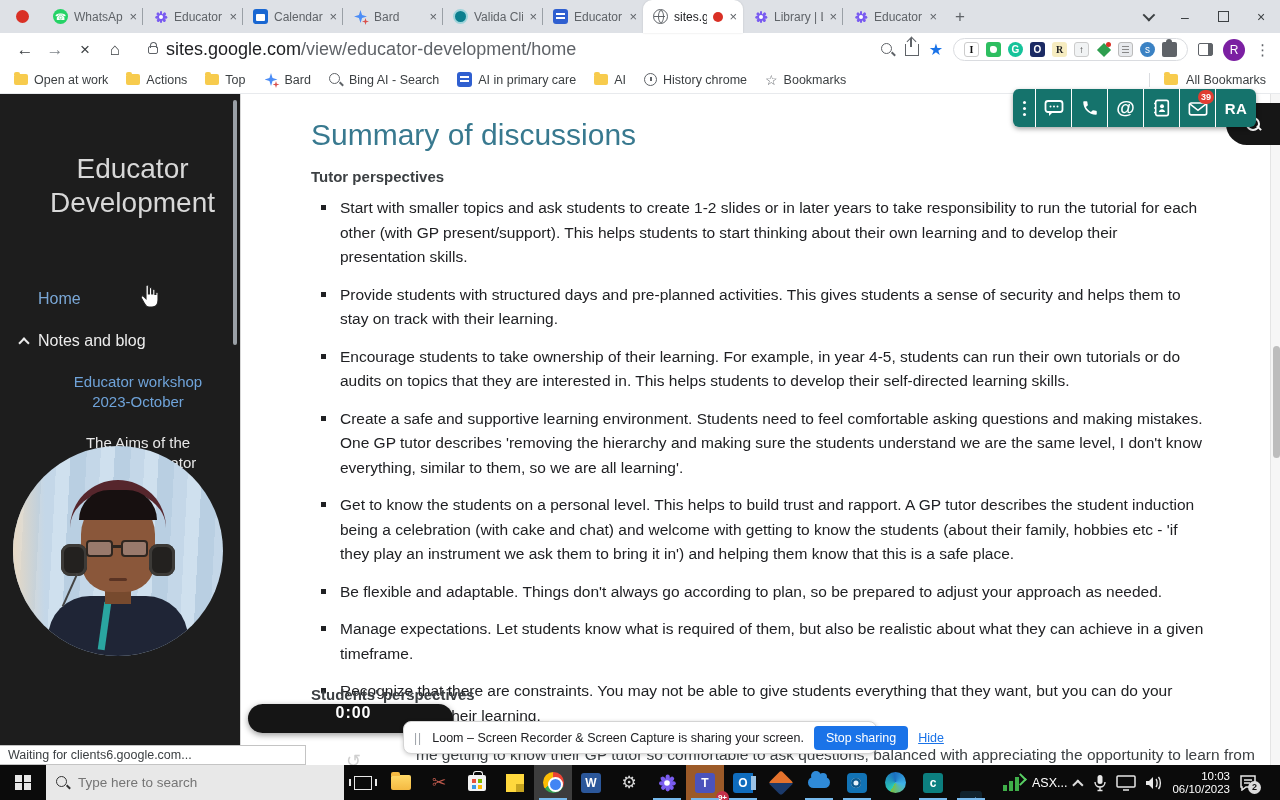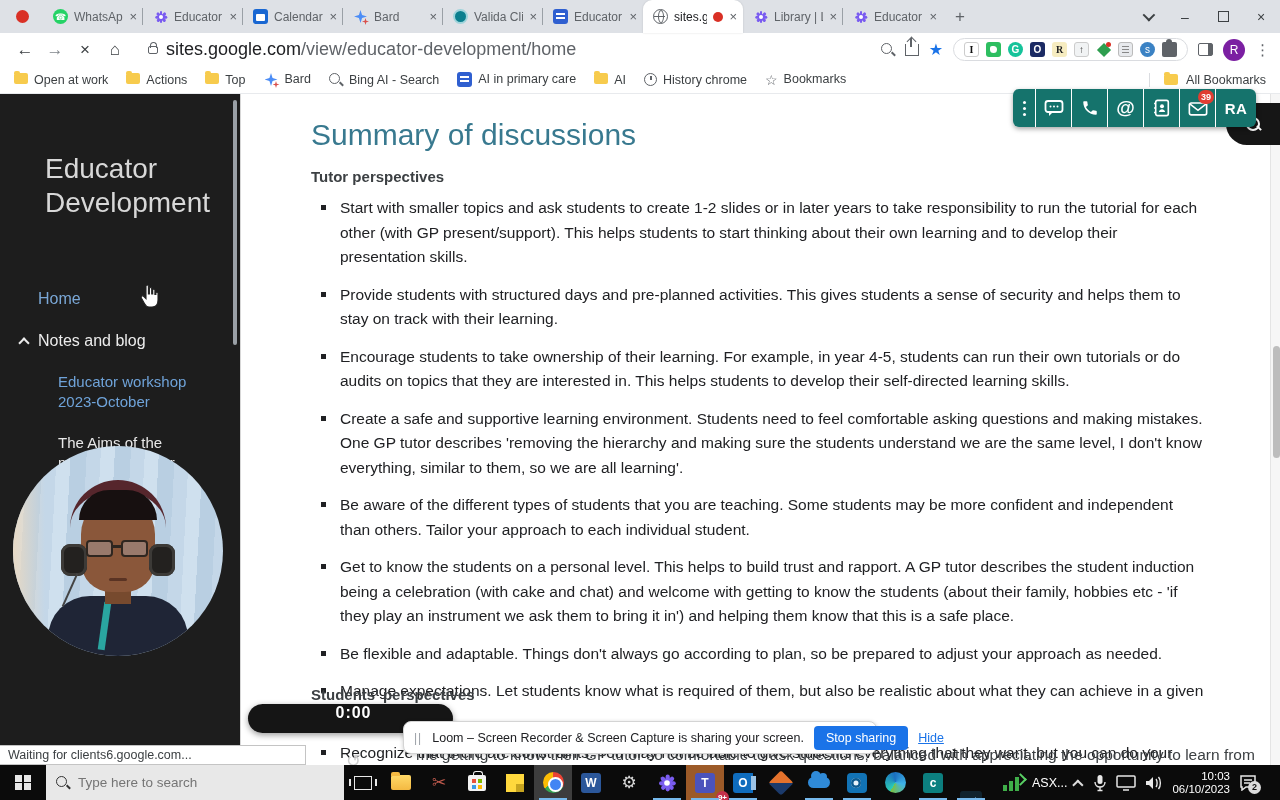--- a/index.html
+++ b/index.html
@@ -70,32 +70,32 @@
   .xi-doc { background:#e8eaed; border:1px solid #bbb; } .xi-doc::after{ content:""; width:7px; height:1.5px; background:#888; box-shadow:0 3px 0 #888, 0 -3px 0 #888; }
   .xi-s { background:#3b82c4; border-radius:50%; color:#fff; font-weight:normal; }
   .xi-puz { background:#5f6368; border-radius:2px; } .xi-puz::after{ content:""; position:absolute; left:4px; top:-3px; width:6px; height:6px; border-radius:50%; background:#5f6368; }
   .sidepanel-ic { width:15px; height:13px; border:1.7px solid #5f6368; border-radius:2px; position:relative; }
   .sidepanel-ic::after { content:""; position:absolute; right:0; top:0; bottom:0; width:4px; background:#5f6368; }
   .avatar { width:22px; height:22px; border-radius:50%; background:#7b1fa2; color:#fff; font-size:12px; display:flex; align-items:center; justify-content:center; }
   .kebab { color:#5f6368; font-size:15px; }
 
   
   .bmbar { position:absolute; left:0; top:66px; width:1280px; height:28px; background:#fff; display:flex; align-items:center; gap:18px; padding:0 14px; border-bottom:1px solid #e8eaed; }
-  .bm { display:flex; align-items:flex-start; gap:6px; font-size:12.5px; color:#3c4043; white-space:nowrap; }
+  .bm { display:flex; align-items:center; gap:6px; font-size:12.5px; color:#3c4043; white-space:nowrap; }
   .bmfolder { width:14px; height:11px; background:#f7cb4d; border-radius:2px; position:relative; flex:none; }
   .bmfolder::before { content:""; position:absolute; left:0; top:-2px; width:6px; height:3px; background:#f7cb4d; border-radius:2px 2px 0 0; }
   .bm-clock { width:13px; height:13px; border:1.5px solid #5f6368; border-radius:50%; position:relative; }
   .bm-clock::after { content:""; position:absolute; left:5px; top:2.5px; width:1.5px; height:4px; background:#5f6368; }
   .bm-star { color:#5f6368; font-size:14px; }
   .bm-right { margin-left:auto; display:flex; align-items:center; gap:8px; border-left:1px solid #dadce0; padding-left:14px; }
 
   
   .page { position:absolute; left:0; top:94px; width:1280px; height:671px; background:#fff; }
 
-  .sidebar { position:absolute; left:0; top:0; width:240px; height:671px; background:#1d1d1d; color:#e6e6e6; }
+  .sidebar { position:absolute; left:0; top:0; width:240px; height:671px; background:#1d1d1d; color:#e6e6e6;text-align:center; }
   .site-title { position:absolute; left:45px; top:58px; width:175px; font-size:28px; line-height:34px; color:#d8d8d8; font-weight:400; }
   .nav-home { position:absolute; left:38px; top:196px; font-size:16px; color:#7aa7d6; }
   .nav-notes { position:absolute; left:38px; top:238px; font-size:16px; color:#ececec; }
   .chev-up { position:absolute; left:20px; top:245px; width:8px; height:8px; border-left:2px solid #ececec; border-top:2px solid #ececec; transform:rotate(45deg); }
   .nav-sub { position:absolute; left:58px; font-size:15px; line-height:19.5px; width:160px; }
   .sub-1 { top:278px; color:#6fa3d9; }
   .sub-2 { top:339px; color:#e8e8e8; }
   .sub-3 { top:400px; color:#e8e8e8; }
   .sb-scroll { position:absolute; left:233px; top:6px; width:4px; height:245px; background:#9aa0a6; border-radius:2px; }
 
@@ -454,21 +454,20 @@
         </div>
 
       <h1 class="h1">Summary of discussions</h1>
       <div class="h2 h2-tutor">Tutor perspectives</div>
 
       <ul class="bullets">
         <li>Start with smaller topics and ask students to create 1-2 slides or in later years to take responsibility to run the tutorial for each other (with GP present/support). This helps students to start thinking about their own learning and to develop their presentation skills.</li>
         <li>Provide students with structured days and pre-planned activities. This gives students a sense of security and helps them to stay on track with their learning.</li>
         <li>Encourage students to take ownership of their learning. For example, in year 4-5, students can run their own tutorials or do audits on topics that they are interested in. This helps students to develop their self-directed learning skills.</li>
         <li>Create a safe and supportive learning environment. Students need to feel comfortable asking questions and making mistakes. One GP tutor describes 'removing the hierarchy and making sure the students understand we are the same level, I don't know everything, similar to them, so we are all learning'.</li>
-        <li>Be aware of the different types of students that you are teaching. Some students may be more confident and independent than others. Tailor your approach to each individual student.</li>
         <li>Get to know the students on a personal level. This helps to build trust and rapport. A GP tutor describes the student induction being a celebration (with cake and chat) and welcome with getting to know the students (about their family, hobbies etc - 'if they play an instrument we ask them to bring it in') and helping them know that this is a safe place.</li>
         <li>Be flexible and adaptable. Things don't always go according to plan, so be prepared to adjust your approach as needed.</li>
         <li>Manage expectations. Let students know what is required of them, but also be realistic about what they can achieve in a given timeframe.</li>
         <li>Recognize that there are constraints. You may not be able to give students everything that they want, but you can do your best to support their learning.</li>
       </ul>
 
       <div class="h2 h2-students">Students' perspectives</div>
       <div class="partial-line">me getting to know their GP tutor so comfortable to ask questions, balanced with appreciating the opportunity to learn from</div>
 
     </div>

